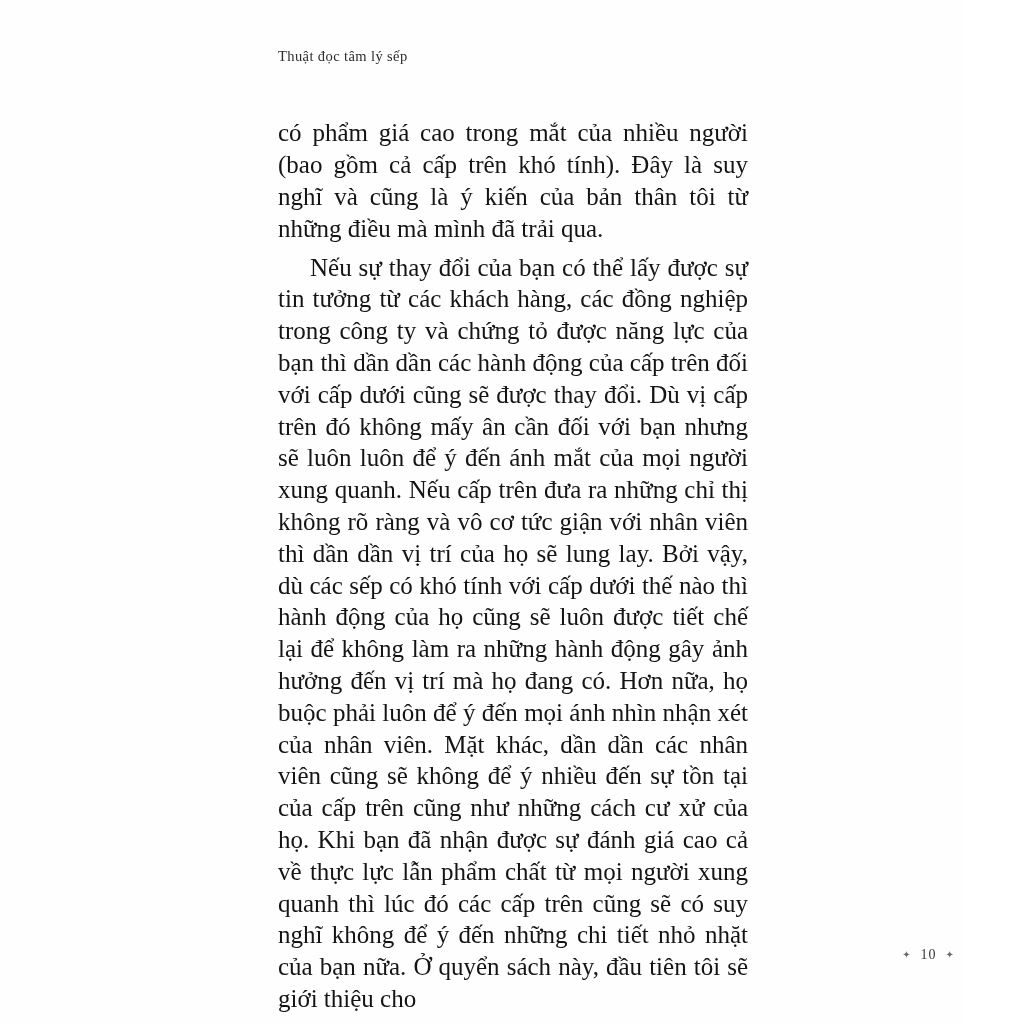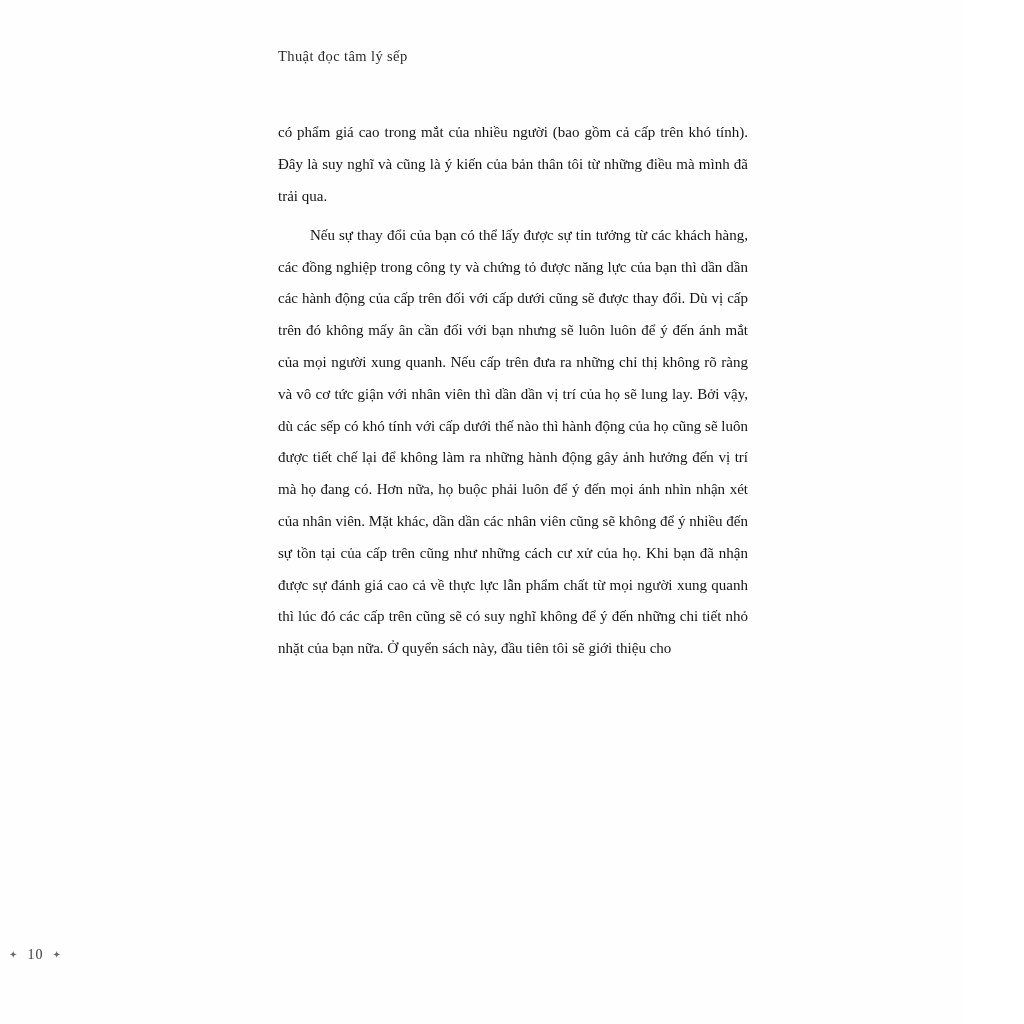--- a/index.html
+++ b/index.html
@@ -29,41 +29,41 @@
   }
   .running-head {
     font-family: "Liberation Serif", serif;
     font-size: 14.5px;
     letter-spacing: 0.4px;
     color: #2b2b2b;
     margin: 0 0 52px 0;
     line-height: 1.2;
   }
   .body-text {
-    font-size: 15px;
+    font-size: 25px;
     line-height: 31.8px;
     text-align: justify;
     text-justify: inter-word;
     color: #141414;
     margin: 0;
     -webkit-hyphens: none;
     hyphens: none;
   }
   .body-text + .body-text {
     margin-top: 7px;
   }
   .indent {
     text-indent: 32px;
   }
   .folio {
     position: absolute;
     left: 0;
     right: 0;
     top: 946px;
-    text-align: left;
+    text-align: right;
     font-size: 14px;
     color: #3a3a3a;
     letter-spacing: 1px;
   }
   .folio .orn {
     font-size: 10px;
     color: #6a6a6a;
     vertical-align: middle;
     padding: 0 9px;
   }

